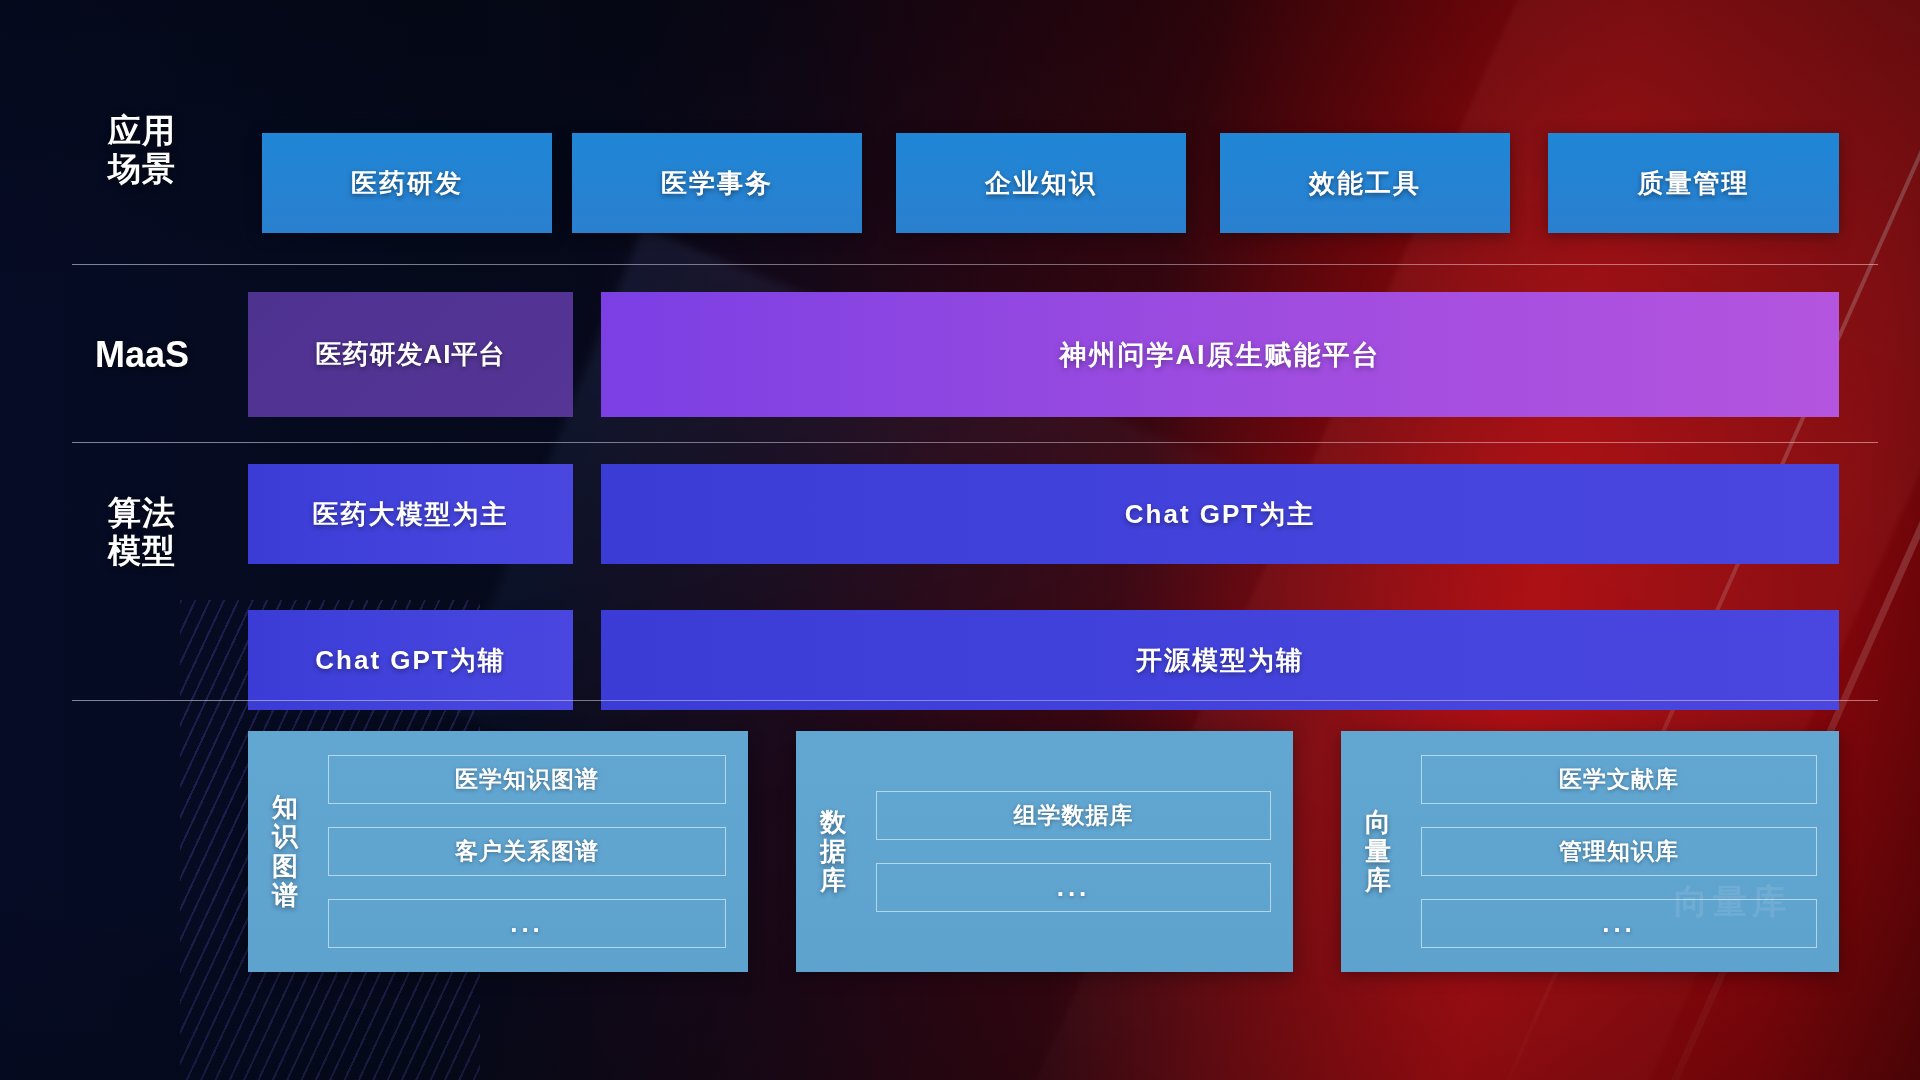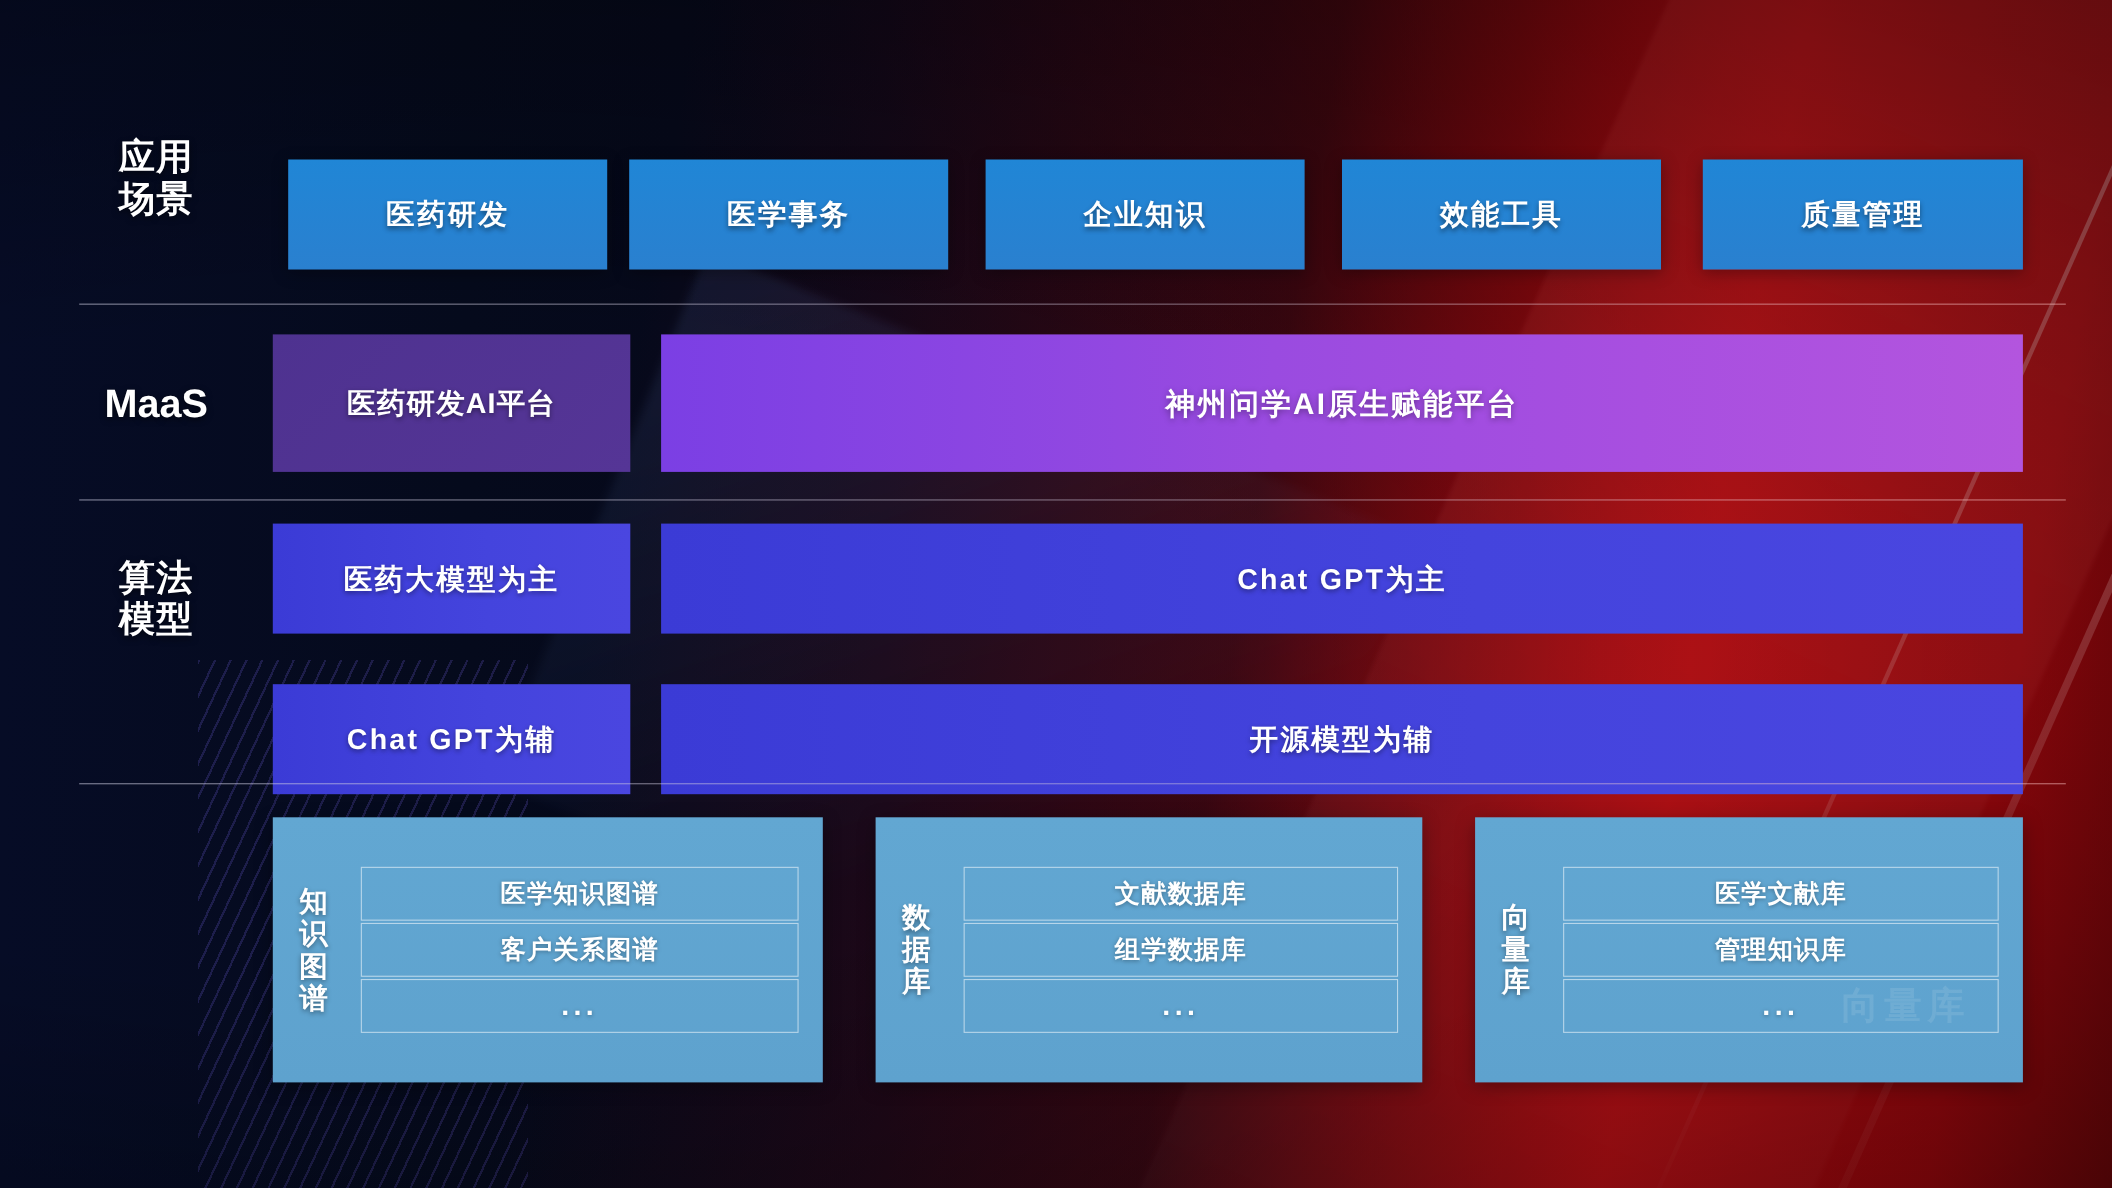--- a/index.html
+++ b/index.html
@@ -31,21 +31,21 @@
     background:linear-gradient(180deg,rgba(255,225,225,0.45),rgba(255,120,120,0.0));
     transform:rotate(24deg);}
   .s4{top:340px;left:520px;width:700px;height:520px;
     background:linear-gradient(140deg,rgba(120,160,255,0.10),rgba(120,160,255,0.0) 70%);
     transform:rotate(22deg);filter:blur(4px);}
   .s5{top:600px;left:180px;width:300px;height:520px;
     background:repeating-linear-gradient(115deg,rgba(110,90,220,0.22) 0 2px,rgba(0,0,0,0) 2px 13px);
     transform:rotate(0deg);}
   .vig{position:absolute;inset:0;background:radial-gradient(ellipse at 18% 55%,rgba(0,0,0,0) 35%,rgba(0,0,0,0.45) 100%);pointer-events:none;}
 
-  .grid{position:absolute;left:0;top:12px;width:1920px;height:1040px;}
+  .grid{position:absolute;left:0;top:0;width:1920px;height:1040px;}
 
   .divider{position:absolute;left:72px;width:1806px;height:1px;
     background:linear-gradient(90deg,rgba(205,205,225,0.62),rgba(210,200,220,0.5) 55%,rgba(255,200,200,0.55));}
 
   .rowlabel{
     position:absolute;left:72px;width:140px;
     color:#ffffff;font-weight:bold;text-align:center;
     line-height:1.16;letter-spacing:1px;
     text-shadow:0 2px 6px rgba(0,0,0,0.6);
   }
@@ -95,21 +95,21 @@
     background:linear-gradient(180deg,#62a7d2,#5ea2ce);
     display:flex;align-items:stretch;
     box-shadow:0 4px 16px rgba(0,0,0,0.35);
   }
   .kside{
     width:74px;display:flex;align-items:center;justify-content:center;
     color:#fff;font-size:26px;font-weight:bold;line-height:1.12;
     text-align:center;text-shadow:0 2px 5px rgba(0,0,0,0.4);
   }
   .kitems{flex:1;display:flex;flex-direction:column;justify-content:center;
-    gap:2px;padding:14px 22px 14px 6px;}
+    gap:23px;padding:14px 22px 14px 6px;}
   .kitem{
     height:47px;border:1px solid rgba(255,255,255,0.55);
     display:flex;align-items:center;justify-content:center;
     color:#fff;font-size:23px;font-weight:bold;letter-spacing:1px;
     text-shadow:0 1px 4px rgba(0,0,0,0.35);
   }
   .kitem.dots{font-size:26px;letter-spacing:4px;}
   .wm{position:absolute;right:48px;top:148px;font-size:34px;font-weight:bold;
     color:rgba(255,255,255,0.10);letter-spacing:5px;pointer-events:none;}
 </style>
@@ -209,23 +209,20 @@
     <div class="kgroup" style="left:796px;width:497px;">
       <div class="kside">
         <div>
           <div>数</div>
           <div>据</div>
           <div>库</div>
         </div>
       </div>
       <div class="kitems">
         <div class="kitem">
-            <span>文献数据库</span>
-          </div>
-        <div class="kitem">
             <span>组学数据库</span>
           </div>
         <div class="kitem dots">
             <span>...</span>
           </div>
       </div>
     </div>
 
     <div class="kgroup" style="left:1341px;width:498px;">
       <div class="kside">

